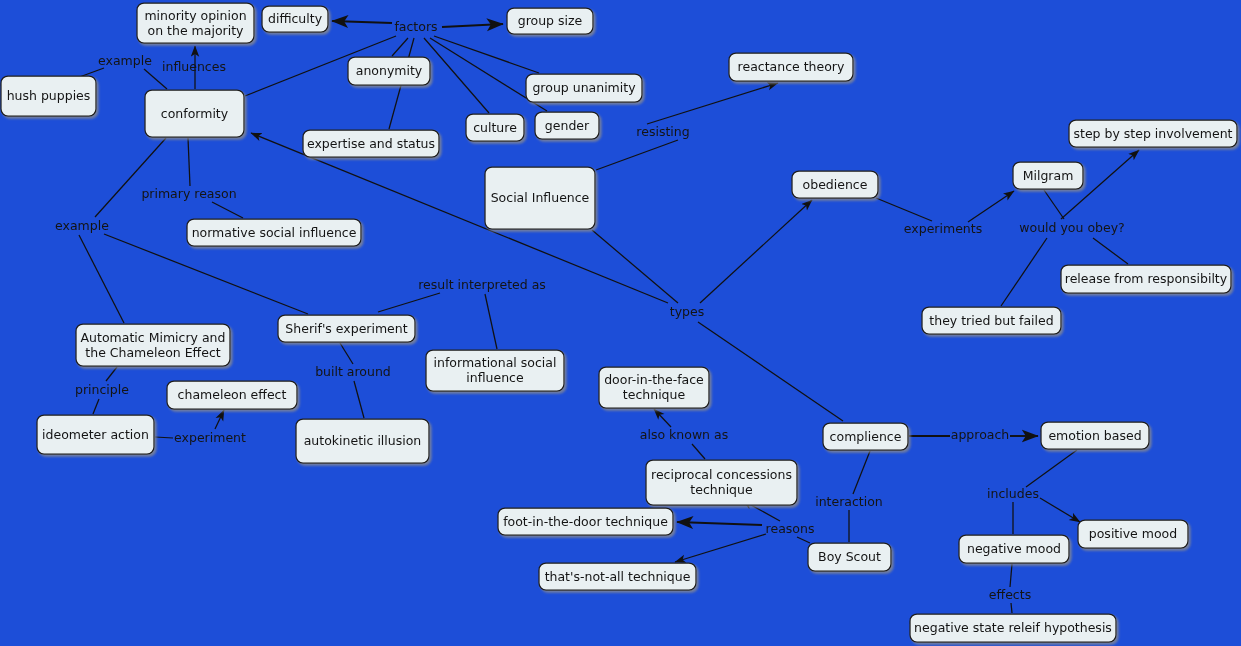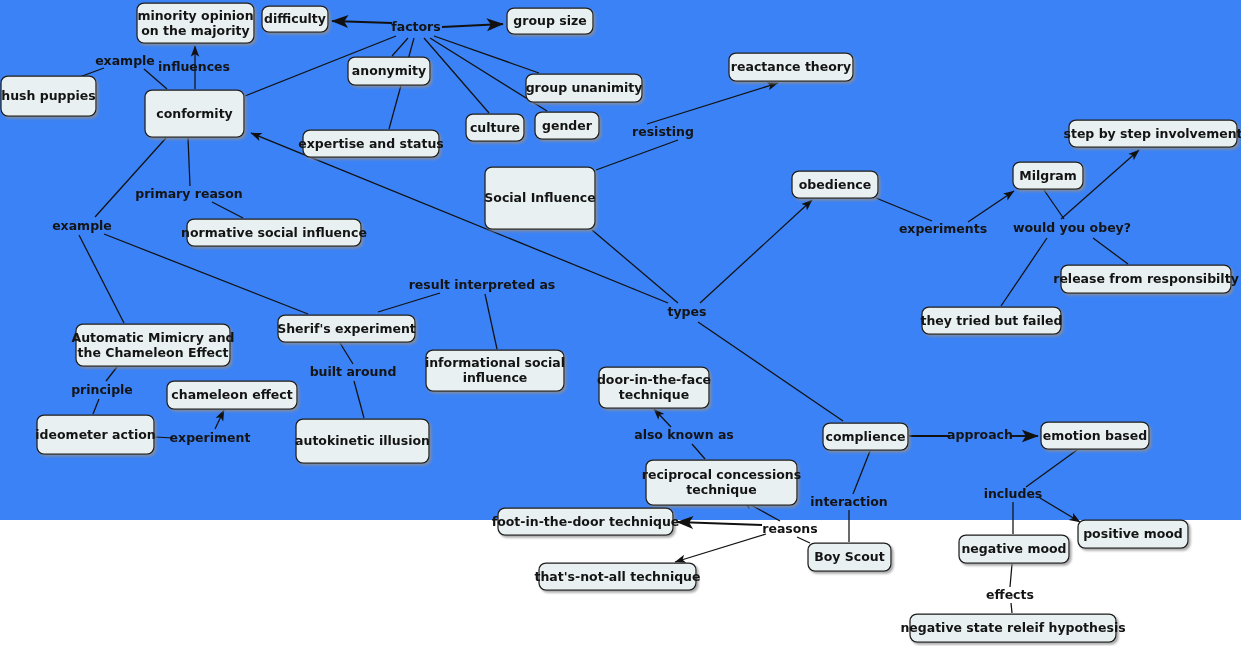--- a/index.html
+++ b/index.html
@@ -10,23 +10,22 @@
   }
   body {
     font-family: "DejaVu Sans", "Liberation Sans", sans-serif;
     width: 1241px;
     height: 646px;
     overflow: hidden;
   }
   #map-root {
     position: relative;
     width: 1241px;
-    height: 520px;
-    background: #3b82f6;
-    font-weight: bold;
+    height: 646px;
+    background: #1d4ed8;
   }
   svg#map-canvas {
     position: absolute;
     left: 0;
     top: 0;
     width: 1241px;
     height: 646px;
     display: block;
   }
   .edge-line {

